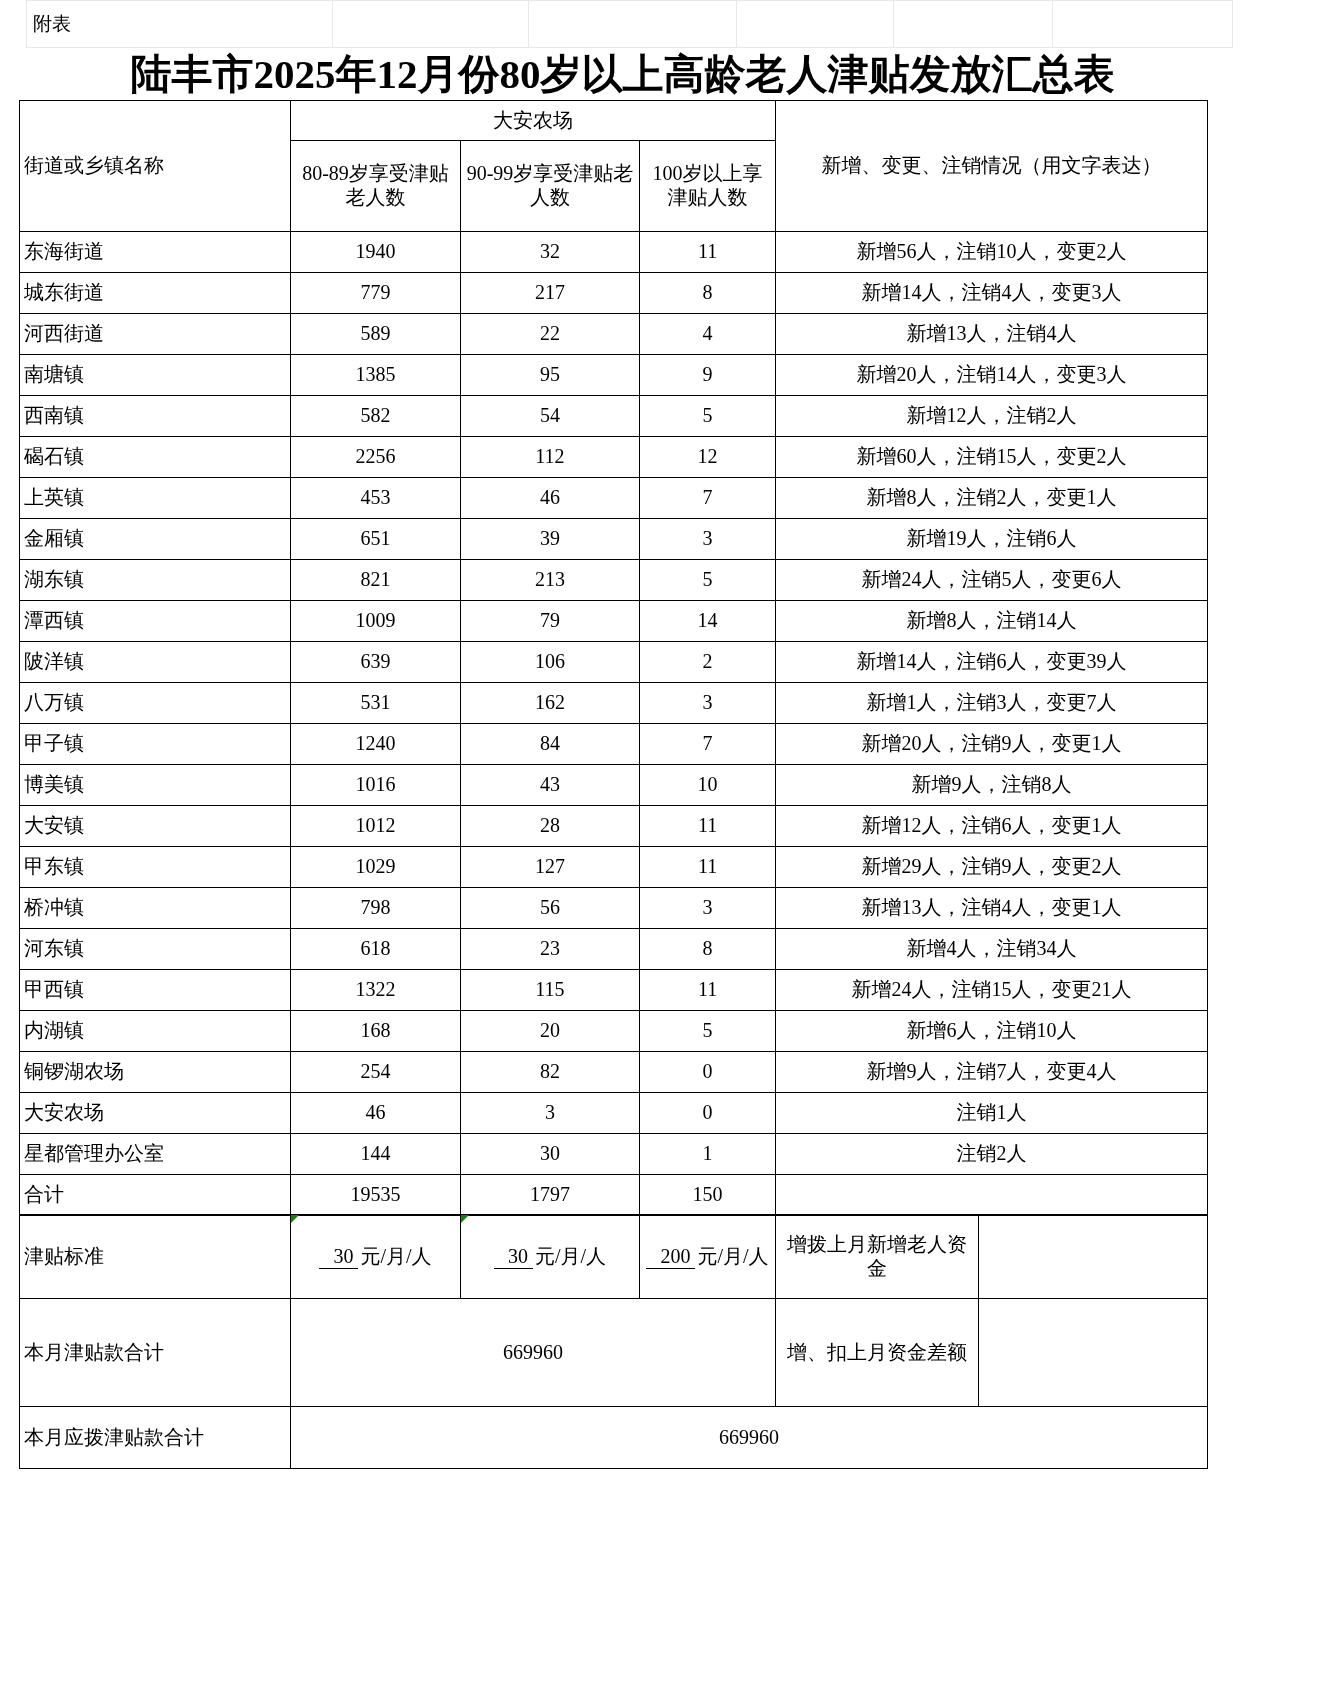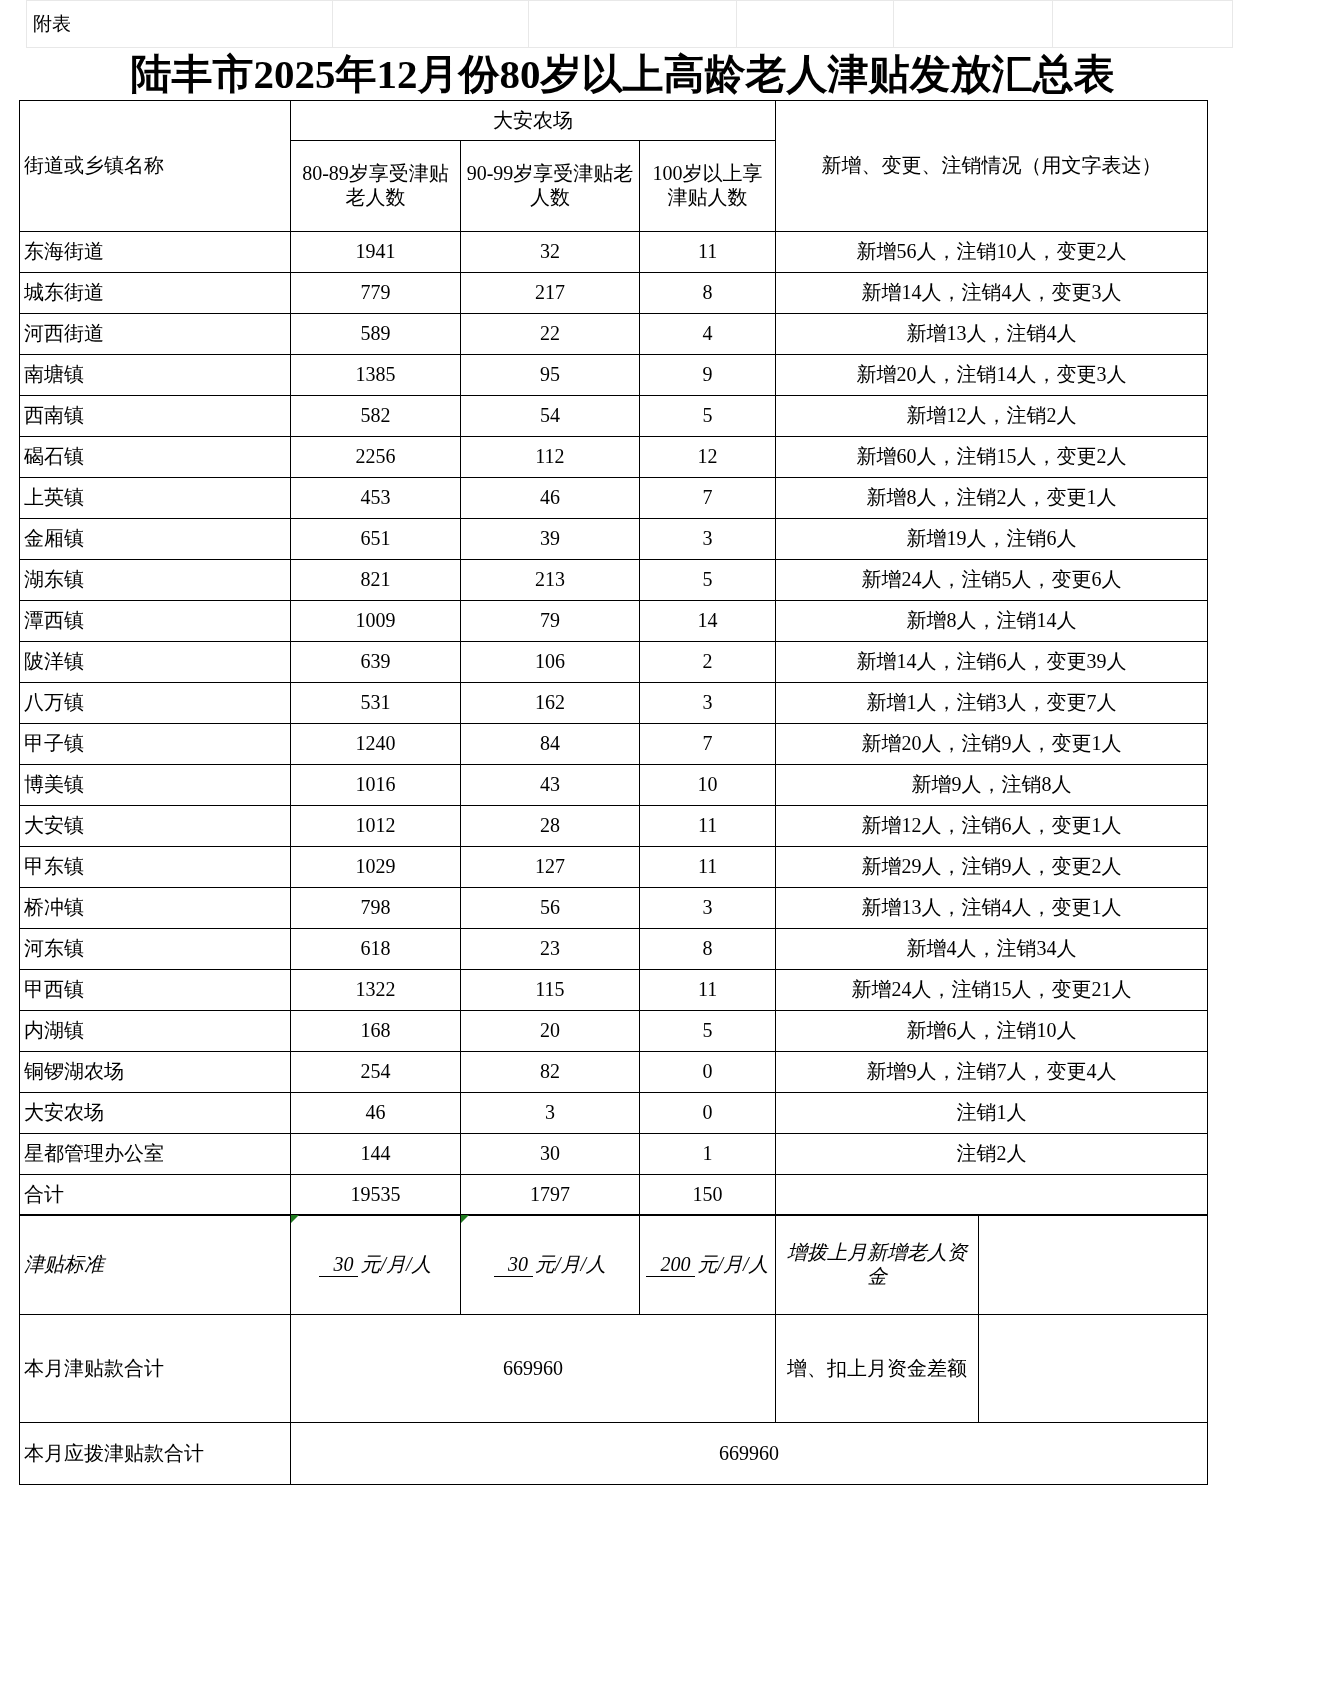--- a/index.html
+++ b/index.html
@@ -146,21 +146,21 @@
   <tr>
     <td class="hdr-sub">80-89岁享受津贴老人数</td>
     <td class="hdr-sub">90-99岁享受津贴老人数</td>
     <td class="hdr-sub">100岁以上享津贴人数</td>
   </tr>
 
   </tbody>
     <tbody id="rows-body">
       <tr>
         <td class="name">东海街道</td>
-        <td class="num">1941</td>
+        <td class="num">1940</td>
         <td class="num">32</td>
         <td class="num">11</td>
         <td class="note">新增56人，注销10人，变更2人</td>
       </tr>
       <tr>
         <td class="name">城东街道</td>
         <td class="num">779</td>
         <td class="num">217</td>
         <td class="num">8</td>
         <td class="note">新增14人，注销4人，变更3人</td>
@@ -329,21 +329,21 @@
   <colgroup>
     <col class="c-name">
       <col class="c-8089">
       <col class="c-9099">
       <col class="c-100">
     <col style="width:203px">
       <col style="width:229px">
   </colgroup>
 
   <tbody>
-      <tr style="height:100px;font-style:italic;">
+      <tr style="height:84px;">
     <td class="blabel">津贴标准</td>
     <td class="std-cell green-mark">
       <span class="std-amount">30</span><span>元/月/人</span>
     </td>
     <td class="std-cell green-mark">
       <span class="std-amount">30</span><span>元/月/人</span>
     </td>
     <td class="std-cell">
       <span class="std-amount">200</span><span>元/月/人</span>
     </td>

